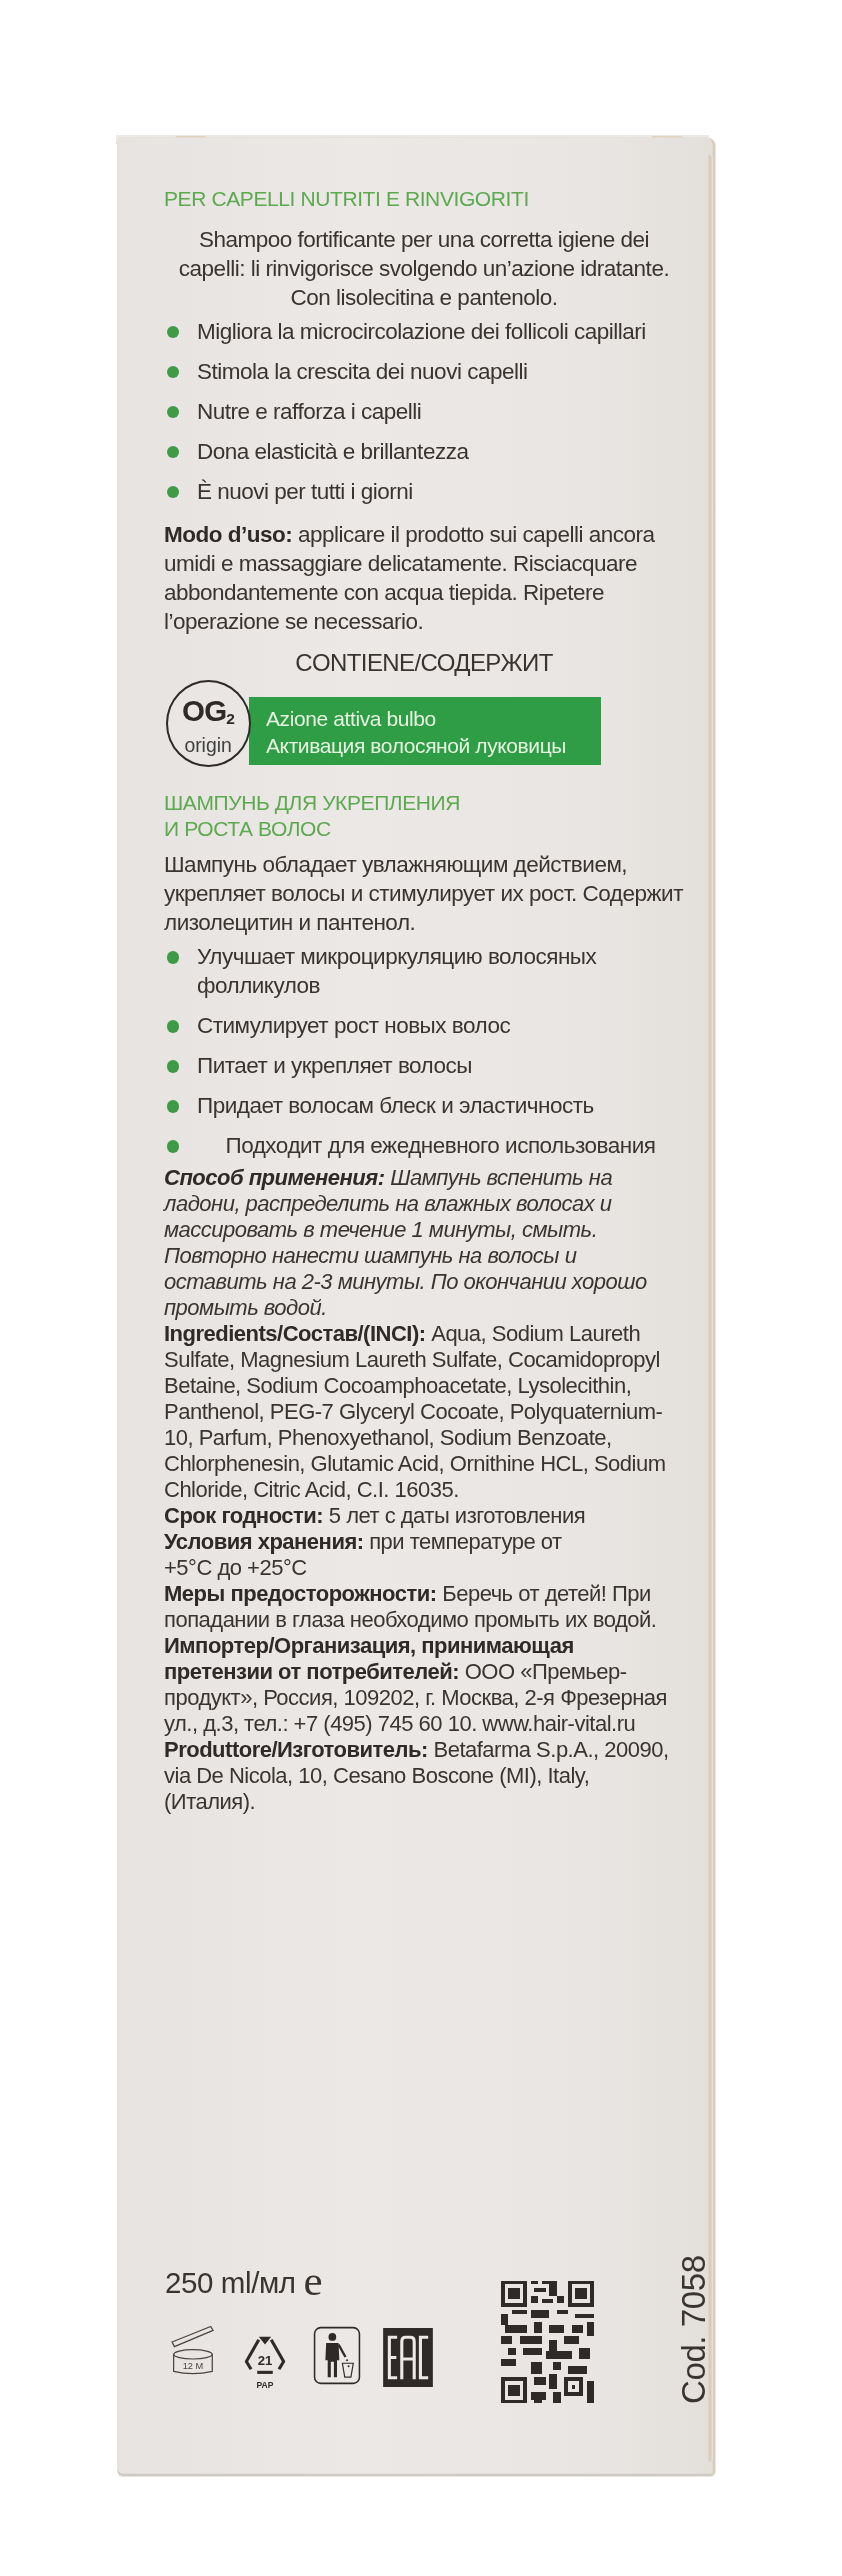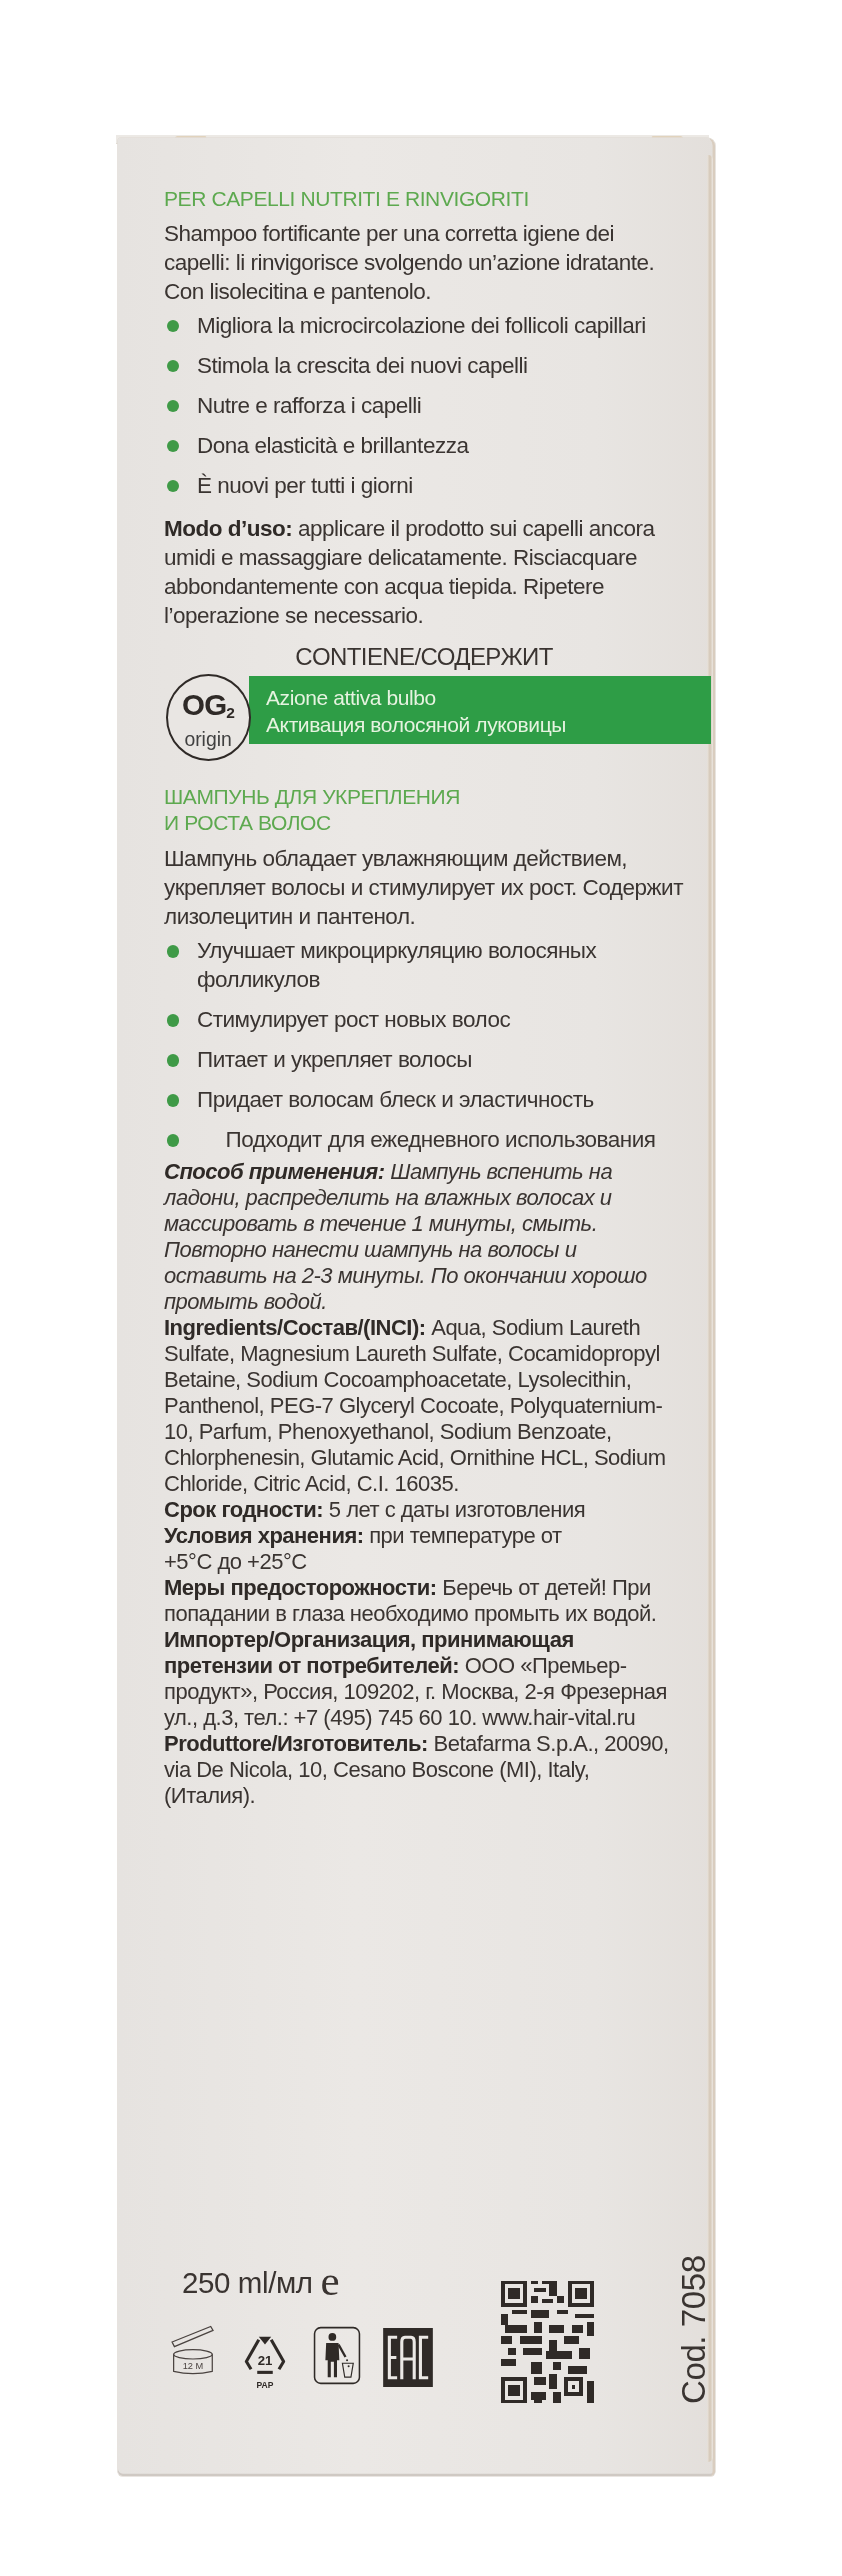--- a/index.html
+++ b/index.html
@@ -64,21 +64,21 @@
       background: #3f9a47;
     }
     b { font-weight: bold; color: #2f2a27; }
     .center-title {
       text-align: center; font-size: 24px; letter-spacing: -0.6px; line-height: 26px;
       margin: 4px;
     }
 
     .og-row { position: relative; height: 87px; }
     .og-band {
-      position: absolute; left: 85px; top: 2px; width: 462px; height: 68px;
+      position: absolute; left: 85px; top: 17px; width: 352px; height: 68px;
       background: #2e9d46;
       color: #e6f3e0;
       font-size: 21px; line-height: 27px;
       padding: 7.8px 0 0 17px; box-sizing: border-box;
       letter-spacing: -0.4px;
     }
     .og-circle {
       position: absolute; left: 1.6px; top: 0; width: 85px; height: 87px;
       border-radius: 50%; border: 2.3px solid #2f2a27; box-sizing: border-box;
       background: #e9e6e3;
@@ -86,21 +86,21 @@
     }
     .og-circle .og { font-weight: bold; font-size: 29.5px; margin-top: 12.4px; line-height: 31px; color: #2f2a27; letter-spacing: -0.8px; }
     .og-circle .og sub { font-size: 15.5px; vertical-align: -3.1px; }
     .og-circle .origin { font-size: 19.4px; line-height: 22px; color: #404040; }
 
     .info { font-size: 22px; line-height: 26px; letter-spacing: -0.5px; margin: 0; }
 
     .bottom {
       position: absolute; left: 164px; top: 2233px; width: 543px; height: 194px;
     }
-    .volume { position: absolute; left: 18px; top: 23px; font-size: 29.5px; letter-spacing: -0.4px; }
+    .volume { position: absolute; left: 1px; top: 23px; font-size: 29.5px; letter-spacing: -0.4px; }
     .volume .e-mark { font-family: "Liberation Serif", serif; font-size: 43px; margin-left: 7.8px; vertical-align: -2.3px; }
     .icon { position: absolute; }
     .cod {
       position: absolute; left: 675px; top: 2226px;
       transform-origin: left top;
       transform: rotate(-90deg) translate(-178px, 0);
       font-size: 33px; letter-spacing: -0.4px; color: #3a3431;
       white-space: nowrap;
     }
   </style>
@@ -109,21 +109,21 @@
 
 <div class="box-top-flap"></div>
 <div class="flap-tab l"></div>
 <div class="flap-tab r"></div>
 <div class="box"></div>
 <div class="box-right-edge"></div>
 
 <div class="content">
 
   <h2 class="headline">PER CAPELLI NUTRITI E RINVIGORITI</h2>
-  <p class="para" style="margin-top:7px;">Shampoo fortificante per una corretta igiene dei capelli: li rinvigorisce svolgendo un’azione idratante. Con lisolecitina e pantenolo.</p>
+  <p class="para" style="margin-top:13px;text-align:center;">Shampoo fortificante per una corretta igiene dei capelli: li rinvigorisce svolgendo un’azione idratante. Con lisolecitina e pantenolo.</p>
 
   <ul class="bullets" style="margin-top:3.1px;">
     <li style="margin-top:4.7px;"><span class="dot"></span><span>Migliora la microcircolazione dei follicoli capillari</span></li>
     <li style="margin-top:11px;"><span class="dot"></span><span>Stimola la crescita dei nuovi capelli</span></li>
     <li style="margin-top:11px;"><span class="dot"></span><span>Nutre e rafforza i capelli</span></li>
     <li style="margin-top:11px;"><span class="dot"></span><span>Dona elasticità e brillantezza</span></li>
     <li style="margin-top:11px;"><span class="dot"></span><span>È nuovi per tutti i giorni</span></li>
   </ul>
 
   <p class="para" style="margin-top:14px;"><b>Modo d’uso:</b><span> applicare il prodotto sui capelli ancora umidi e massaggiare delicatamente. Risciacquare abbondantemente con acqua tiepida. Ripetere l’operazione se necessario.</span></p>

